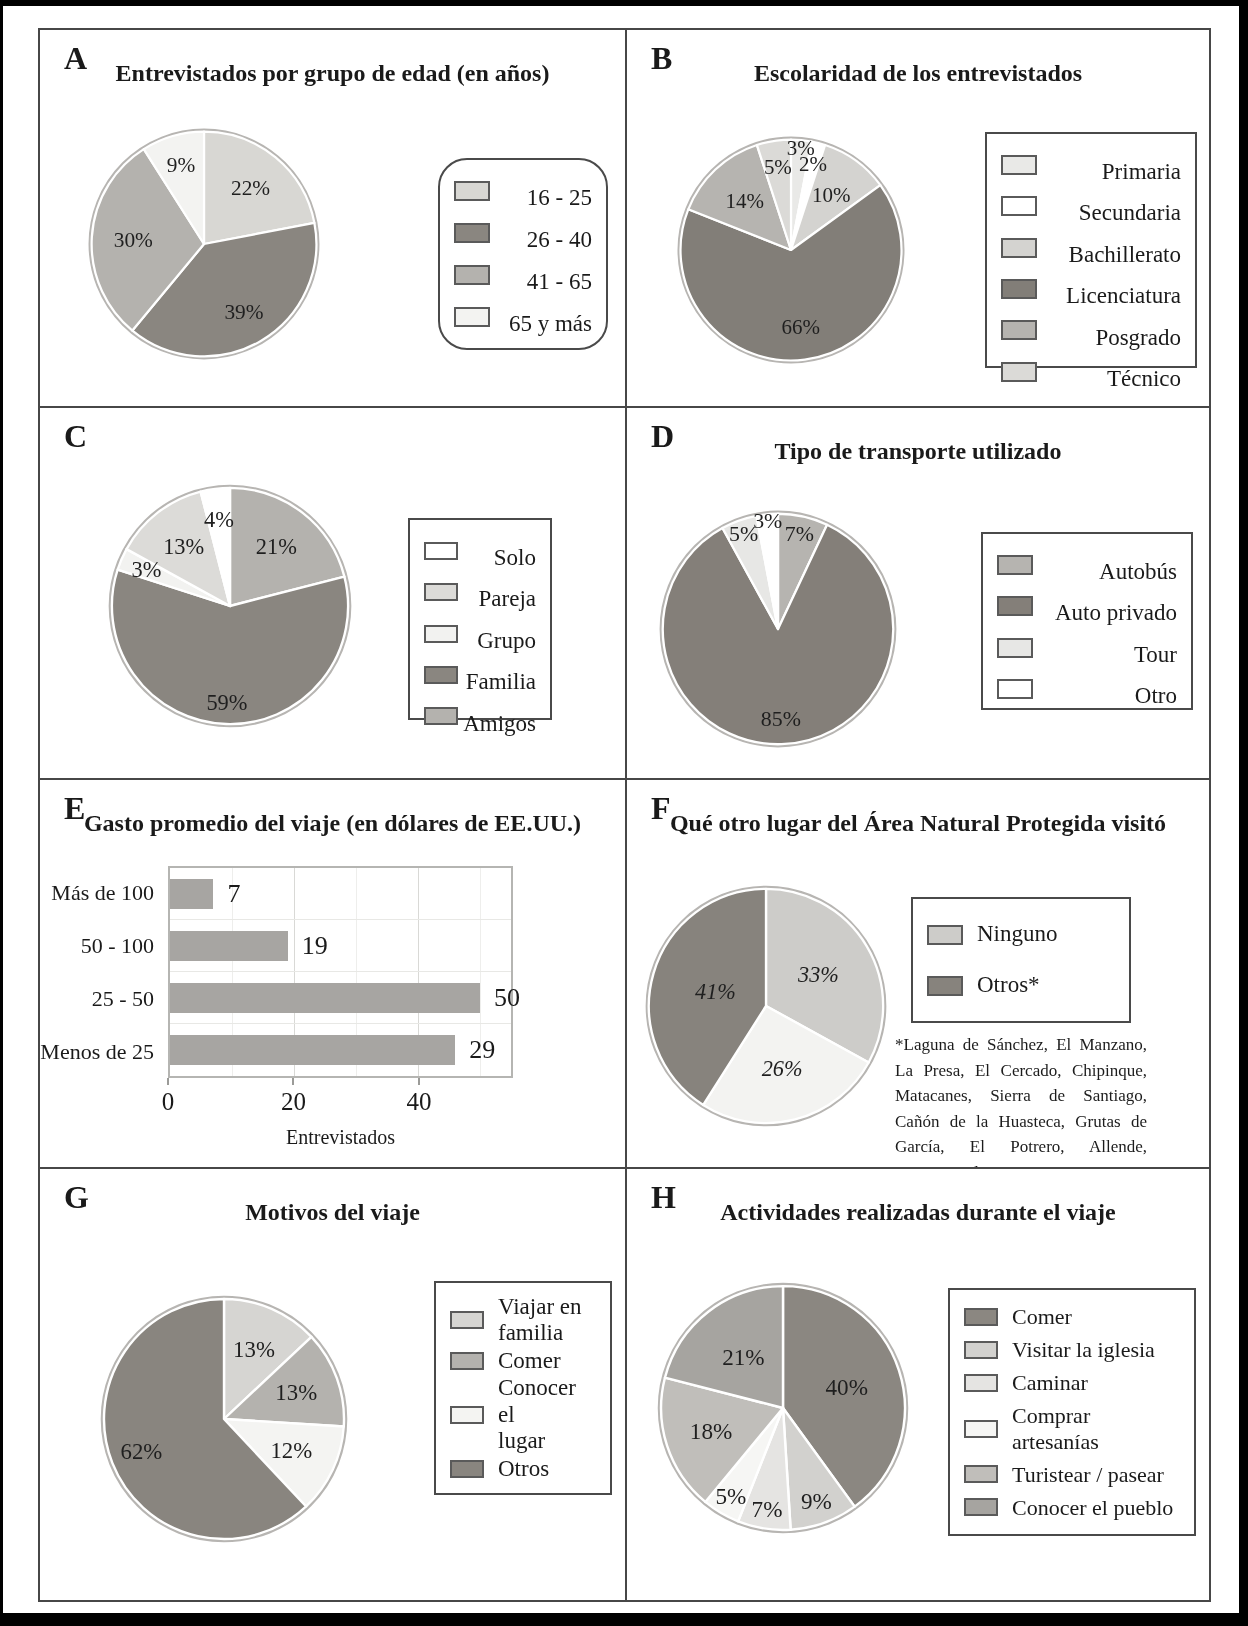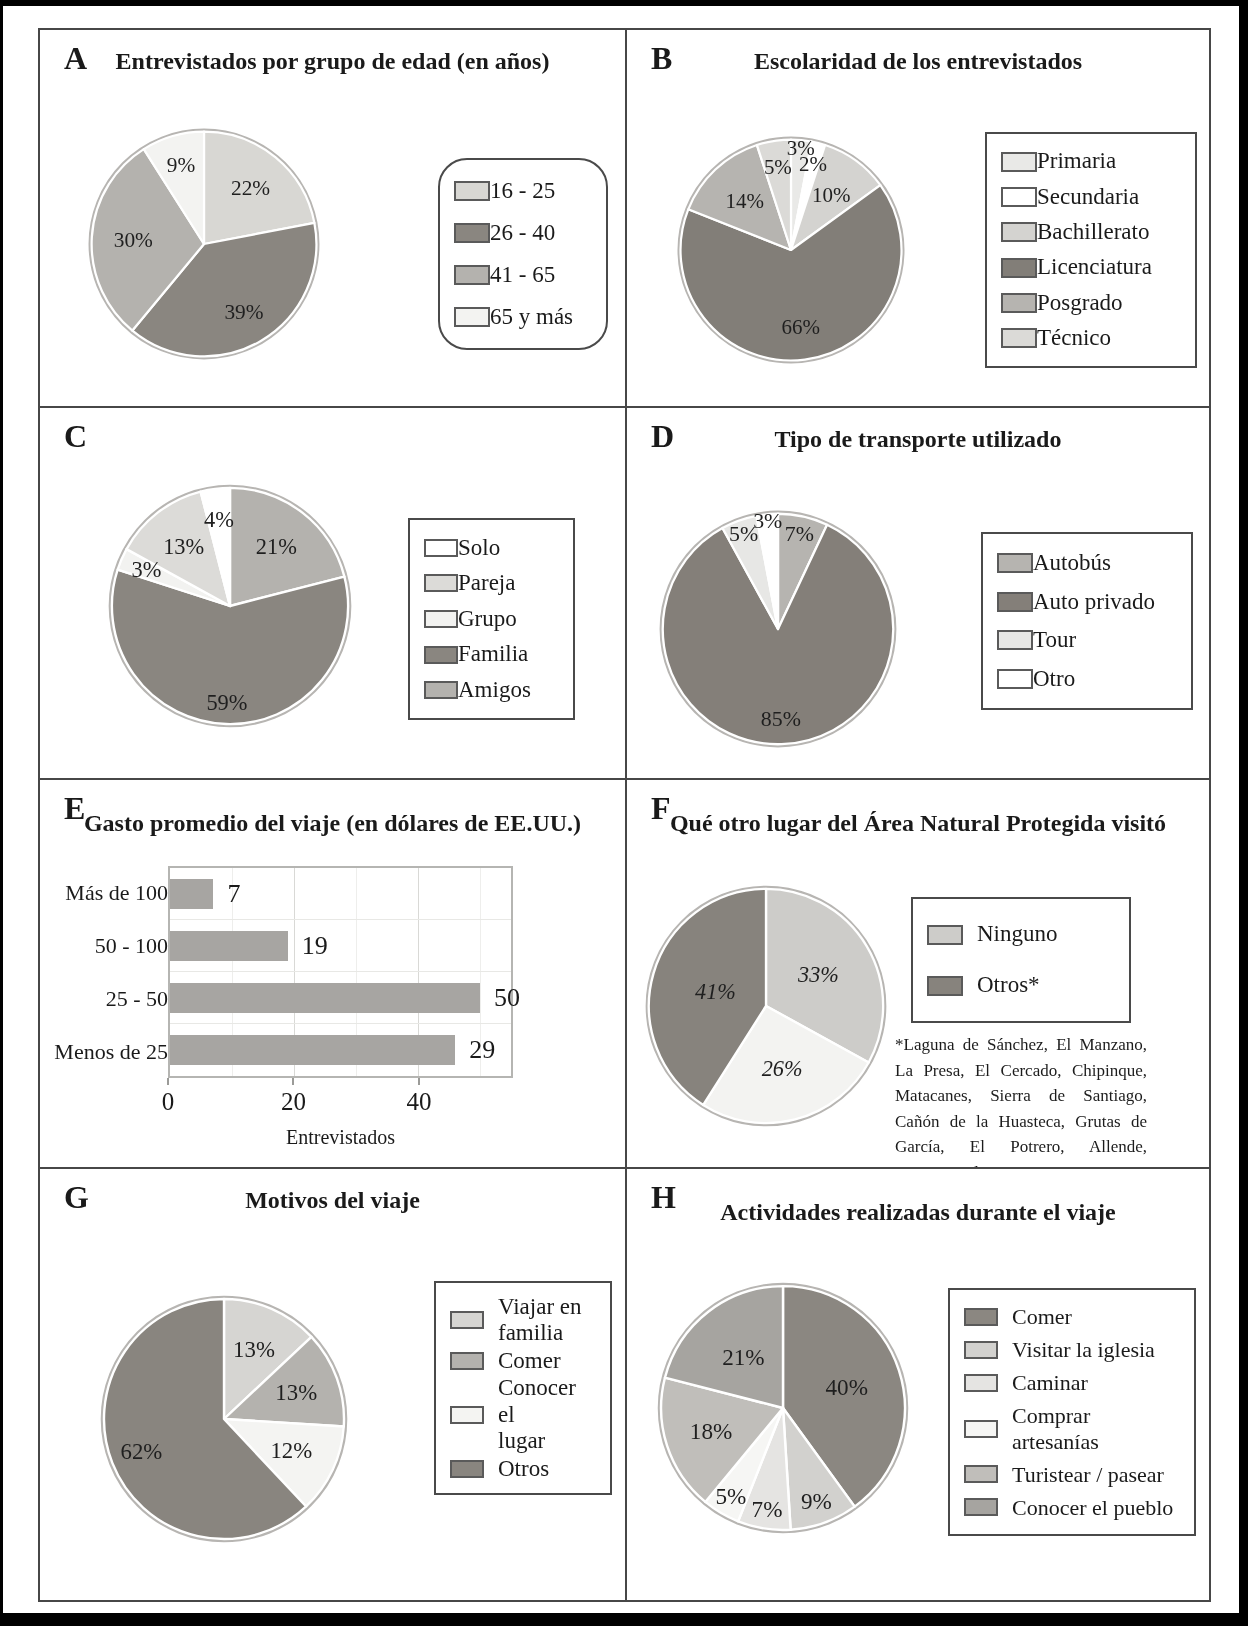--- a/index.html
+++ b/index.html
@@ -8,56 +8,56 @@
   .page { position: absolute; inset: 0; background: #fff;
           border-top: 6px solid #000; border-left: 3px solid #000;
           border-right: 9px solid #000; border-bottom: 13px solid #000; }
   .figure { position: absolute; left: 35px; top: 22px; width: 1173px; height: 1574px;
             border: 2px solid #474747; display: grid;
             grid-template-columns: 587px auto; grid-template-rows: 378px 372px 389px auto; }
   .panel { position: relative; border-right: 2px solid #474747; border-bottom: 2px solid #474747; overflow: hidden; }
   .panel:nth-child(even) { border-right: none; }
   .panel:nth-child(n+7) { border-bottom: none; }
   .letter { position: absolute; left: 24px; top: 10px; font-size: 32px; font-weight: bold; color: #1a1a1a; }
-  .title { padding: 18px 30px 0; text-align: center; font-size: 24px; font-weight: bold; color: #1a1a1a; }
+  .title { padding: 30px 30px 0; text-align: center; font-size: 24px; font-weight: bold; color: #1a1a1a; }
   .p-e .title, .p-f .title, .p-h .title { padding: 30px 8px 0; }
   .pie { position: absolute; }
   .pie svg { display: block; width: 100%; height: auto; }
   svg text { font-family: "Liberation Serif", "DejaVu Serif", serif; }
   .legend { position: absolute; background: #fff; border: 2px solid #4a4a4a;
             padding: 10px 14px; display: flex; flex-direction: column; justify-content: space-around; }
   .lg-item { display: flex; align-items: center; }
   .lg-swatch { width: 36px; height: 20px; border: 2px solid #5a5a5a; flex: 0 0 auto; }
   .lg-label { font-size: 23px; color: #1a1a1a; white-space: pre-line; line-height: 1.15; }
-  .lg-right .lg-label { flex: 1; text-align: left; }
+  .lg-right .lg-label { flex: 1; text-align: right; margin-top: 15px; }
   .lg-left .lg-swatch { margin-right: 14px; }
   .p-h .lg-label { font-size: 22px; }
   .p-h .lg-swatch, .p-g .lg-swatch, .p-c .lg-swatch { width: 34px; height: 18px; }
   
   .p-a .pie { left: 46px; top: 96px; width: 236px; }
   .p-a .legend { left: 398px; top: 128px; width: 170px; height: 192px; border-radius: 29px; }
   .p-b .pie { left: 48px; top: 104px; width: 232px; }
   .p-b .legend { left: 358px; top: 102px; width: 212px; height: 236px; }
   .p-c .pie { left: 66px; top: 74px; width: 248px; }
-  .p-c .legend { left: 368px; top: 110px; width: 167px; height: 202px; }
+  .p-c .legend { left: 368px; top: 110px; width: 144px; height: 202px; }
   .p-d .pie { left: 30px; top: 100px; width: 242px; }
   .p-d .legend { left: 354px; top: 124px; width: 212px; height: 178px; }
   .p-f .pie { left: 16px; top: 103px; width: 246px; font-style: italic; }
   .p-f .legend { left: 284px; top: 117px; width: 220px; height: 126px; }
   .footnote { position: absolute; left: 268px; top: 252px; width: 252px;
               font-size: 17px; line-height: 1.5; text-align: justify; color: #1c1c1c; }
   .p-g .pie { left: 58px; top: 124px; width: 252px; }
   .p-g .legend { left: 394px; top: 112px; width: 178px; height: 214px; }
   .p-h .pie { left: 28px; top: 111px; width: 256px; }
   .p-h .legend { left: 321px; top: 119px; width: 248px; height: 248px; }
   
   .barchart { position: absolute; left: 28px; top: 86px; width: 540px; height: 300px; }
   .e-cats { position: absolute; left: 0; top: 0; width: 100px; height: 212px; }
   .e-cat { height: 25%; display: flex; align-items: center; justify-content: flex-end;
-           padding-right: 0; font-size: 22px; color: #1a1a1a; white-space: nowrap; }
+           padding-right: 14px; font-size: 22px; color: #1a1a1a; white-space: nowrap; }
   .e-plot { position: absolute; left: 100px; top: 0; width: 345px; height: 212px;
             border: 2px solid #b5b5b2; }
   .e-grid { position: absolute; top: 0; bottom: 0; z-index: 0; }
   .e-grid.minor { width: 1px; background: #eeeeec; }
   .e-grid.major { width: 1px; background: #d9d9d6; }
   .e-row { position: relative; height: 25%; border-bottom: 1px solid #e8e8e5; display: flex; align-items: center; }
   .e-row:last-child { border-bottom: none; }
   .e-bar { height: 30px; position: relative; z-index: 2; }
   .e-val { position: absolute; top: 50%; transform: translateY(-50%); z-index: 2;
            font-size: 26px; color: #1a1a1a; }

